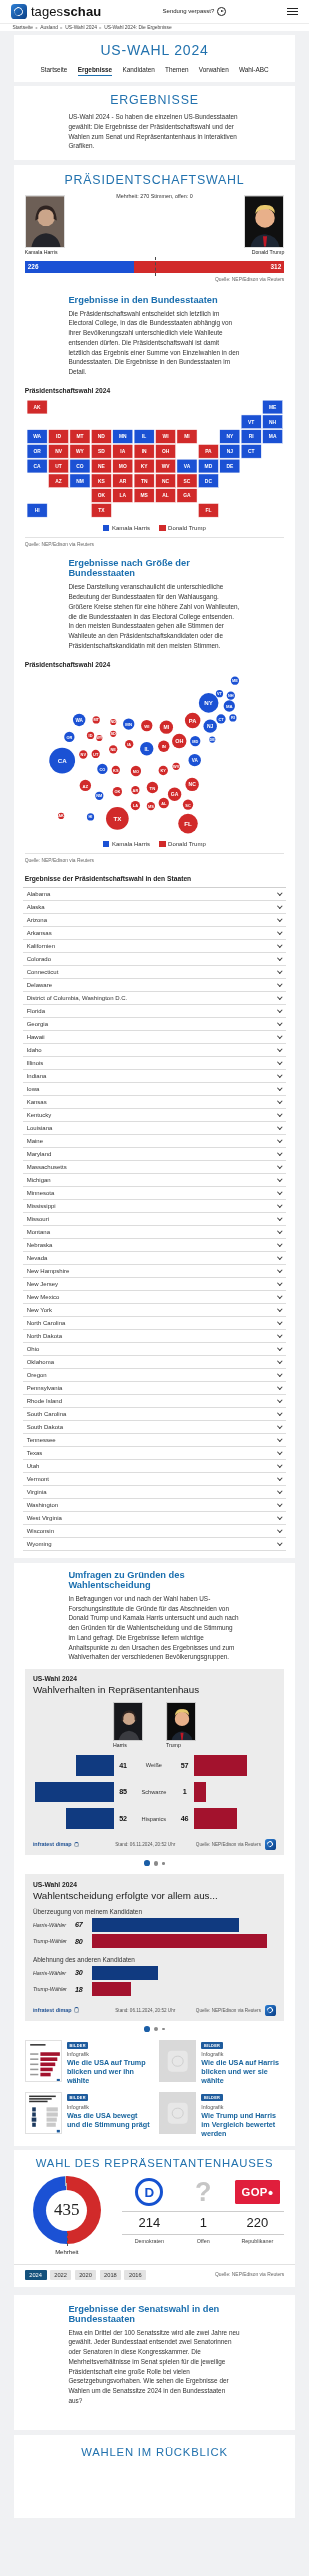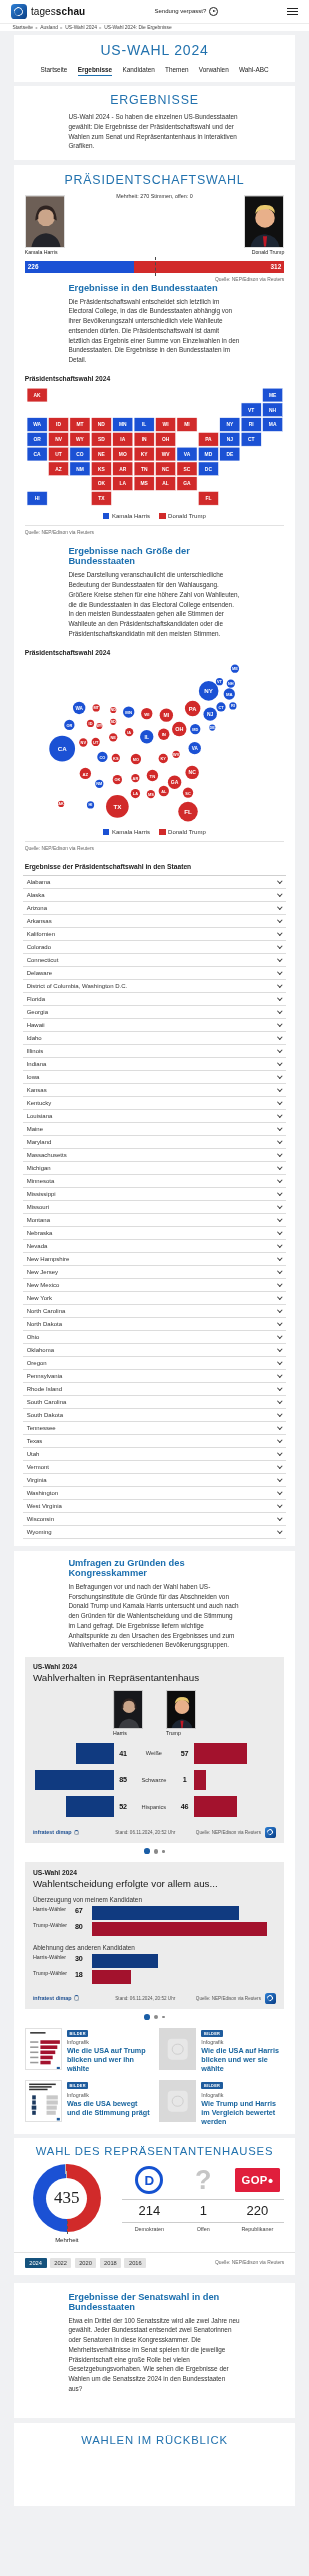--- a/index.html
+++ b/index.html
@@ -10,21 +10,21 @@
   }
   .page { width:309px; height:2594px; overflow:hidden; position:relative; }
 
   
   .topbar { background:#fff; height:23px; display:flex; align-items:center; padding:0 11.3px; }
   .brand { display:flex; align-items:center; gap:4.1px; }
   .brand-logo { width:15.5px; height:15.5px; border-radius:3.6px;
     background:linear-gradient(135deg,#2d7fd4,#0b3f86); position:relative; }
   .brand-logo::after { content:""; position:absolute; inset:3.1px; border:1.5px solid #fff; border-radius:50%;
     border-left-color:rgba(255,255,255,.35); transform:rotate(-35deg); }
-  .brand-text { font-size:10px; color:#111; letter-spacing:0.1px; }
+  .brand-text { font-size:13px; color:#111; letter-spacing:0.1px; }
   .brand-text b { font-weight:700; }
   .missed { margin-left:auto; margin-right:auto; display:flex; align-items:center; gap:3.1px; font-size:6px; color:#222; }
   .play-ic { width:8.8px; height:8.8px; border:0.8px solid #222; border-radius:50%; position:relative; }
   .play-ic::after { content:""; position:absolute; left:2.6px; top:2.1px; border-left:3.1px solid #222;
     border-top:1.8px solid transparent; border-bottom:1.8px solid transparent; }
   .burger { width:10.3px; display:flex; flex-direction:column; gap:2.1px; }
   .burger i { height:1px; background:#222; display:block; }
   .breadcrumb { background:#fff; border-top:0.5px solid #ececec; height:7.7px; display:flex; align-items:center;
     gap:2.6px; padding:0 12.4px; font-size:4.9px; color:#444; }
   .breadcrumb .sep { color:#999; font-size:4.1px; }
@@ -104,21 +104,21 @@
     background:linear-gradient(135deg,#2d7fd4,#0b3f86); position:relative; }
   .ard-mini::after { content:""; position:absolute; inset:2.6px; border:1.3px solid #fff; border-radius:50%;
     border-left-color:rgba(255,255,255,.35); transform:rotate(-35deg); }
   .dots { display:flex; justify-content:center; align-items:center; gap:4.1px; margin-top:5.2px; }
   .dot { width:4.6px; height:4.6px; border-radius:50%; background:#8a8a8a; }
   .dot.active { background:#1b5ea6; width:5.7px; height:5.7px; }
   .dot.small { width:2.6px; height:2.6px; }
 
   
   .mot-group-title { font-size:6.4px; color:#333; margin:7.2px 0 3.1px; }
-  .mot-row { display:flex; align-items:flex-start; margin-bottom:2.6px; }
+  .mot-row { display:flex; align-items:center; margin-bottom:2.6px;font-style:italic; }
   .mot-lbl { width:42px; font-size:5.4px; color:#333; }
   .mot-num { width:17.5px; font-weight:700; font-size:7.2px; color:#111; }
   .mot-bar { height:14px; }
   .mot-bar.H { background:#103a80; }
   .mot-bar.T { background:#a3122d; }
 
   
   .teaser-grid { display:grid; grid-template-columns:1fr 1fr; gap:7.2px 9.3px; margin:8.2px 10.3px 0; }
   .teaser { display:flex; gap:5.2px; cursor:pointer; }
   .thumb { width:37px; height:42px; flex:none; background:#d9d9d9; position:relative; overflow:hidden; }
@@ -253,21 +253,21 @@
       <div class="dem" id="pres-dem" style="width: 42.0074%;">
           <span>226</span>
         </div>
       <div class="rep">
           <span>312</span>
         </div>
       <div class="maj-mark"></div>
     </div>
     <div class="src-line pres-src">Quelle: NEP/Edison via Reuters</div>
 
-    <div class="article-col" style="margin-top:1px">
+    <div class="article-col" style="margin-top:13px">
       <div class="sub-head">Ergebnisse in den Bundesstaaten</div>
       <p class="body-text" style="margin-top:4.1px">Die Präsidentschaftswahl entscheidet sich letztlich im Electoral College, in das die Bundesstaaten abhängig von ihrer Bevölkerungszahl unterschiedlich viele Wahlleute entsenden dürfen. Die Präsidentschaftswahl ist damit letztlich das Ergebnis einer Summe von Einzelwahlen in den Bundesstaaten. Die Ergebnisse in den Bundesstaaten im Detail.</p>
     </div>
     <div class="mini-label chart-label">Präsidentschaftswahl 2024</div>
     <svg class="tilemap" id="tilemap" width="260" height="120" viewBox="0 0 504 232">
         <g>
           <rect x="4" y="2" width="39" height="26.6" fill="#d12a2a" stroke="#fff" stroke-width="1"></rect>
           <text x="23.5" y="19" text-anchor="middle" fill="#fff" font-size="9.5" font-weight="700">AK</text>
         </g>
         <g>
@@ -898,21 +898,21 @@
           <span>Wyoming</span>
           <span class="chev"></span>
         </div>
       </div>
   </div>
 
   <div class="gap"></div>
 
   <div class="card umf-card">
     <div class="article-col">
-      <div class="sub-head">Umfragen zu Gründen des Kongresskammer</div>
+      <div class="sub-head">Umfragen zu Gründen des Wahlentscheidung</div>
       <p class="body-text" style="margin-top:4.1px">In Befragungen vor und nach der Wahl haben US-Forschungsinstitute die Gründe für das Abschneiden von Donald Trump und Kamala Harris untersucht und auch nach den Gründen für die Wahlentscheidung und die Stimmung im Land gefragt. Die Ergebnisse liefern wichtige Anhaltspunkte zu den Ursachen des Ergebnisses und zum Wahlverhalten der verschiedenen Bevölkerungsgruppen.</p>
     </div>
 
     <div class="gray-card">
       <div class="g-kicker">US-Wahl 2024</div>
       <div class="g-title">Wahlverhalten in Repräsentantenhaus</div>
       <div class="g-photos">
         <div class="g-photo-w">
           <div class="g-photo">
             <svg width="30" height="39" viewBox="0 0 58 76">

